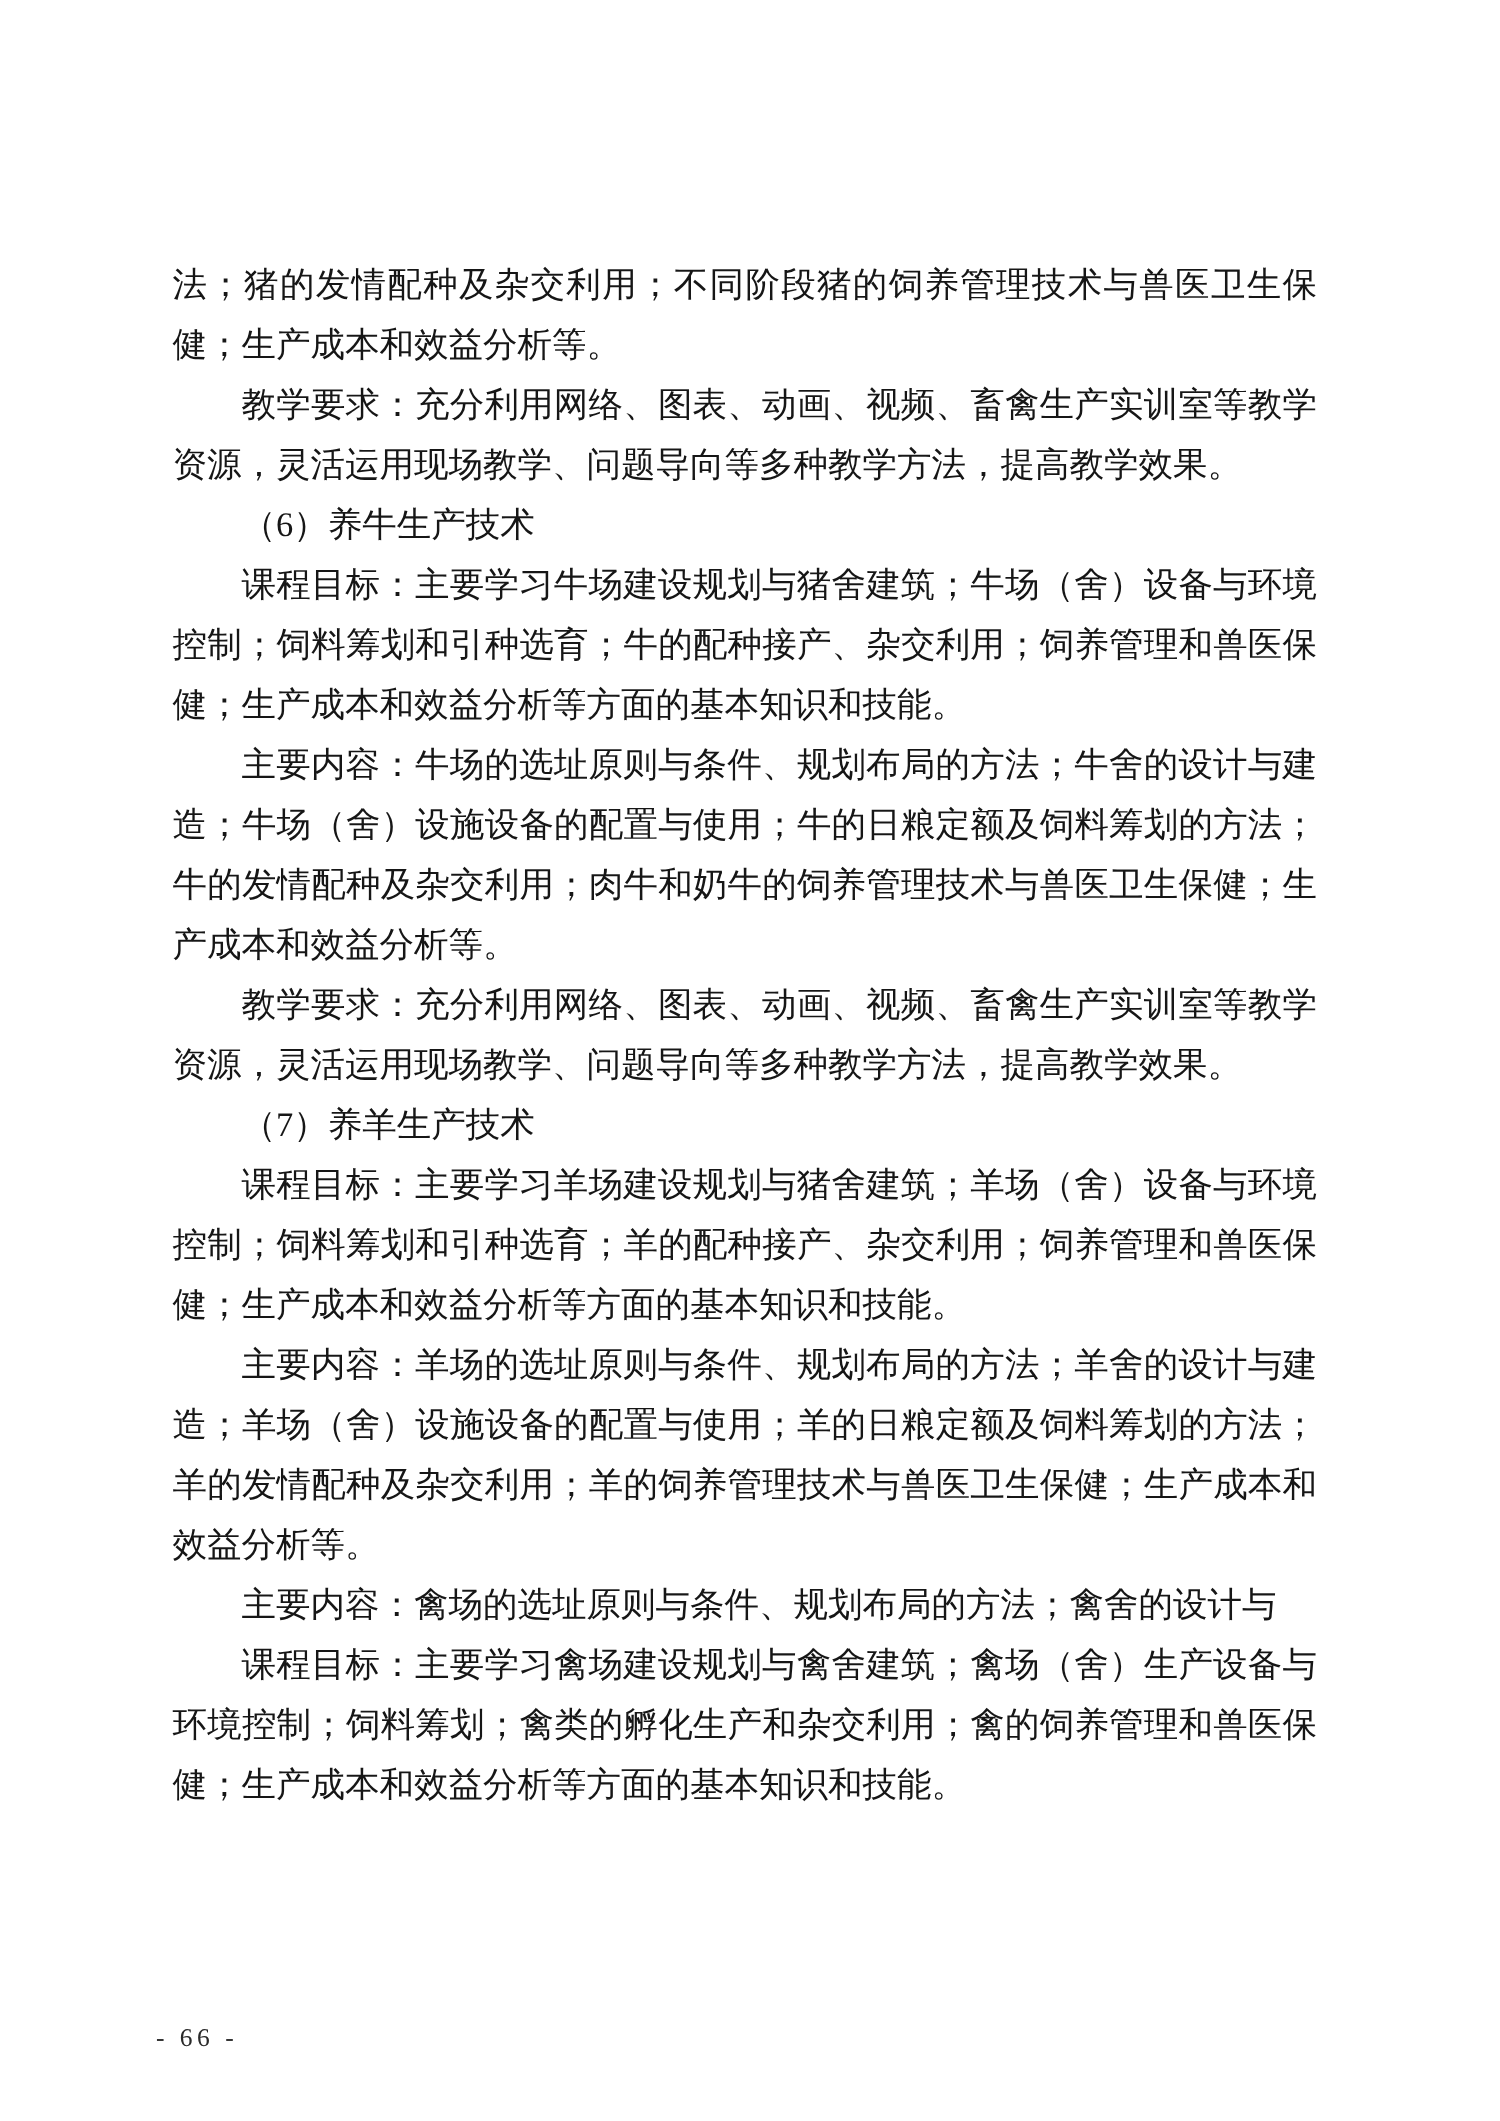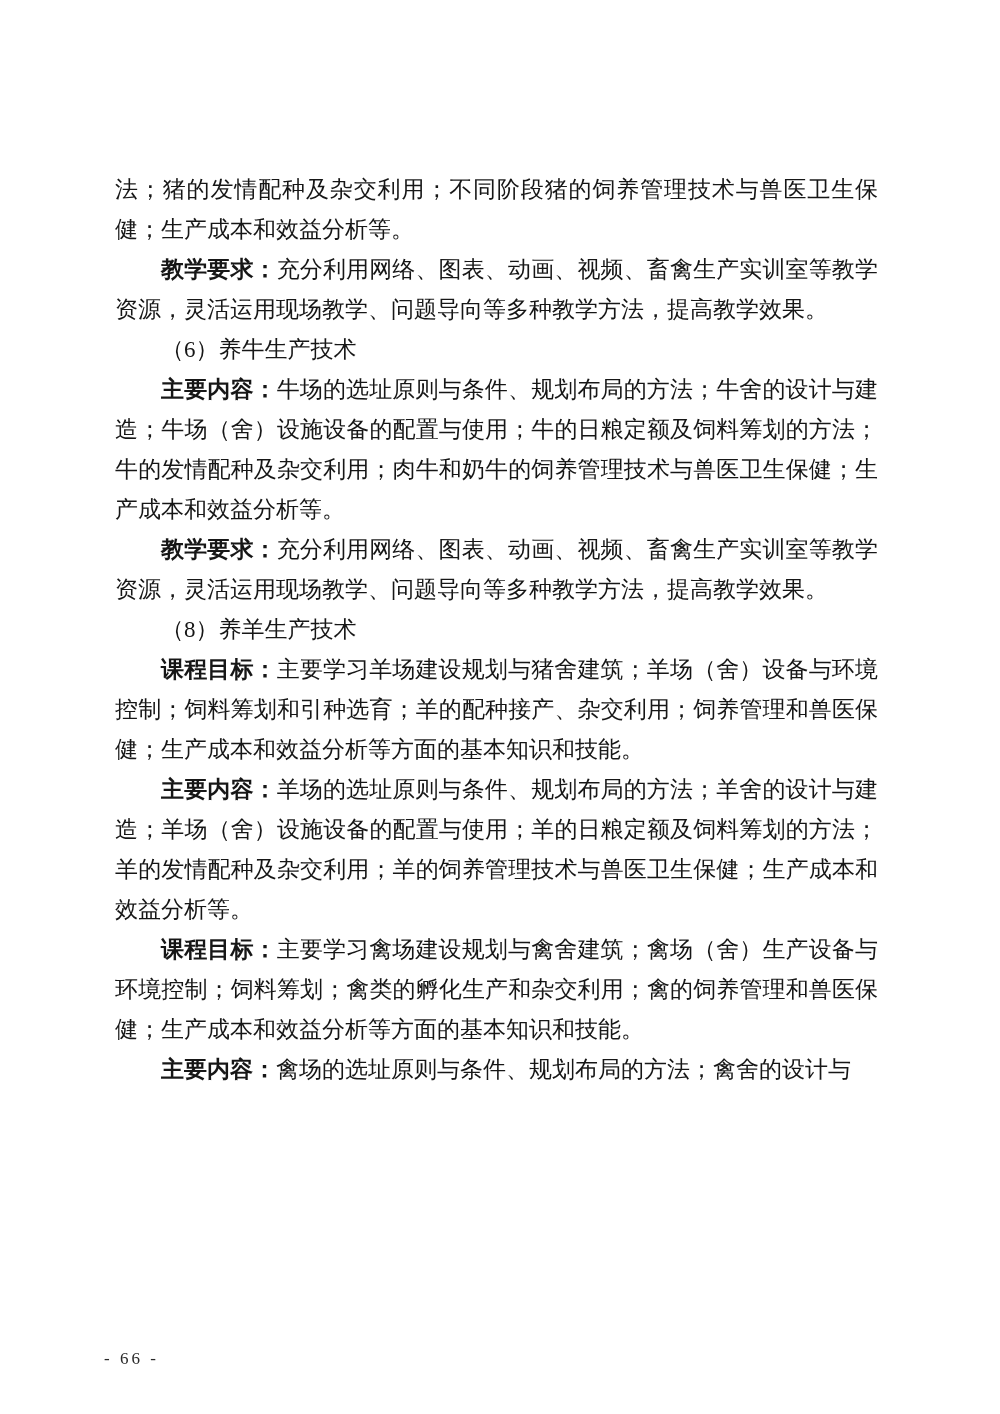--- a/index.html
+++ b/index.html
@@ -28,21 +28,21 @@
   }
   .para {
     margin: 0;
     padding: 0;
     text-indent: 2em;
   }
   .para.flush {
     text-indent: 0;
   }
   .lead {
-    font-weight: bold;
+    font-weight: normal;
   }
   .page-num {
     position: absolute;
     left: 104px;
     top: 1302px;
     font-size: 17px;
     line-height: 22px;
     letter-spacing: 3px;
     color: #2a2a2a;
     font-family: "Liberation Serif", "DejaVu Serif", serif;
@@ -61,48 +61,51 @@
     </p>
 
     <p class="para">
       <span class="lead">教学要求：</span><span>充分利用网络、图表、动画、视频、畜禽生产实训室等教学资源，灵活运用现场教学、问题导向等多种教学方法，提高教学效果。</span>
     </p>
 
     <p class="para">
       <span>（6）养牛生产技术</span>
     </p>
 
+    <p class="para">
+      <span class="lead">课程目标：</span><span>主要学习牛场建设规划与猪舍建筑；牛场（舍）设备与环境控制；饲料筹划和引种选育；牛的配种接产、杂交利用；饲养管理和兽医保健；生产成本和效益分析等方面的基本知识和技能。</span>
+    </p>
 
     <p class="para">
       <span class="lead">主要内容：</span><span>牛场的选址原则与条件、规划布局的方法；牛舍的设计与建造；牛场（舍）设施设备的配置与使用；牛的日粮定额及饲料筹划的方法；牛的发情配种及杂交利用；肉牛和奶牛的饲养管理技术与兽医卫生保健；生产成本和效益分析等。</span>
     </p>
 
     <p class="para">
       <span class="lead">教学要求：</span><span>充分利用网络、图表、动画、视频、畜禽生产实训室等教学资源，灵活运用现场教学、问题导向等多种教学方法，提高教学效果。</span>
     </p>
 
     <p class="para">
-      <span>（8）养羊生产技术</span>
+      <span>（7）养羊生产技术</span>
     </p>
 
     <p class="para">
       <span class="lead">课程目标：</span><span>主要学习羊场建设规划与猪舍建筑；羊场（舍）设备与环境控制；饲料筹划和引种选育；羊的配种接产、杂交利用；饲养管理和兽医保健；生产成本和效益分析等方面的基本知识和技能。</span>
     </p>
 
     <p class="para">
       <span class="lead">主要内容：</span><span>羊场的选址原则与条件、规划布局的方法；羊舍的设计与建造；羊场（舍）设施设备的配置与使用；羊的日粮定额及饲料筹划的方法；羊的发情配种及杂交利用；羊的饲养管理技术与兽医卫生保健；生产成本和效益分析等。</span>
     </p>
 
 
 
     <p class="para">
-      <span class="lead">课程目标：</span><span>主要学习禽场建设规划与禽舍建筑；禽场（舍）生产设备与环境控制；饲料筹划；禽类的孵化生产和杂交利用；禽的饲养管理和兽医保健；生产成本和效益分析等方面的基本知识和技能。</span>
+      <span class="lead">主要内容：</span><span>禽场的选址原则与条件、规划布局的方法；禽舍的设计与</span>
     </p>
 
     <p class="para">
-      <span class="lead">主要内容：</span><span>禽场的选址原则与条件、规划布局的方法；禽舍的设计与</span>
+      <span class="lead">课程目标：</span><span>主要学习禽场建设规划与禽舍建筑；禽场（舍）生产设备与环境控制；饲料筹划；禽类的孵化生产和杂交利用；禽的饲养管理和兽医保健；生产成本和效益分析等方面的基本知识和技能。</span>
     </p>
 
   </div>
 
   <div class="page-num">- 66 -</div>
 
 </div>
 
 </body></html>

